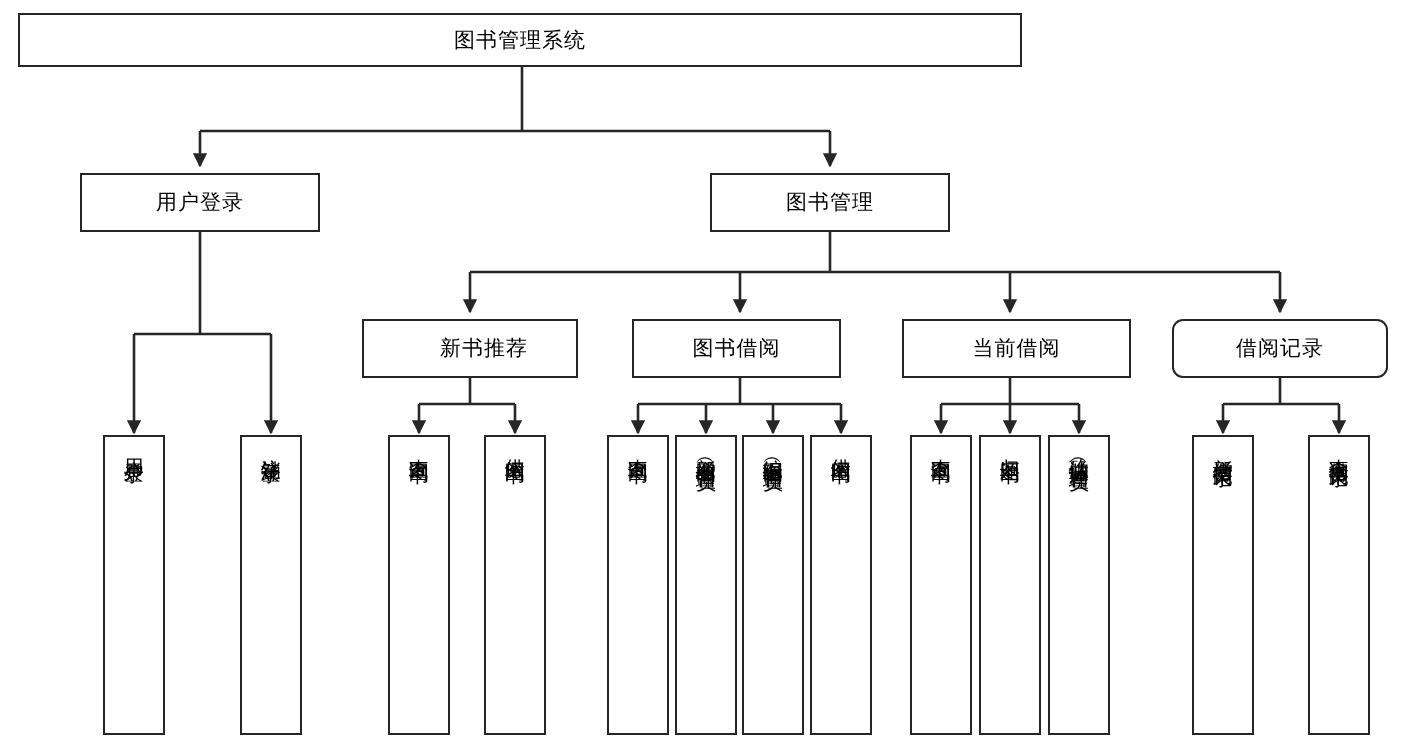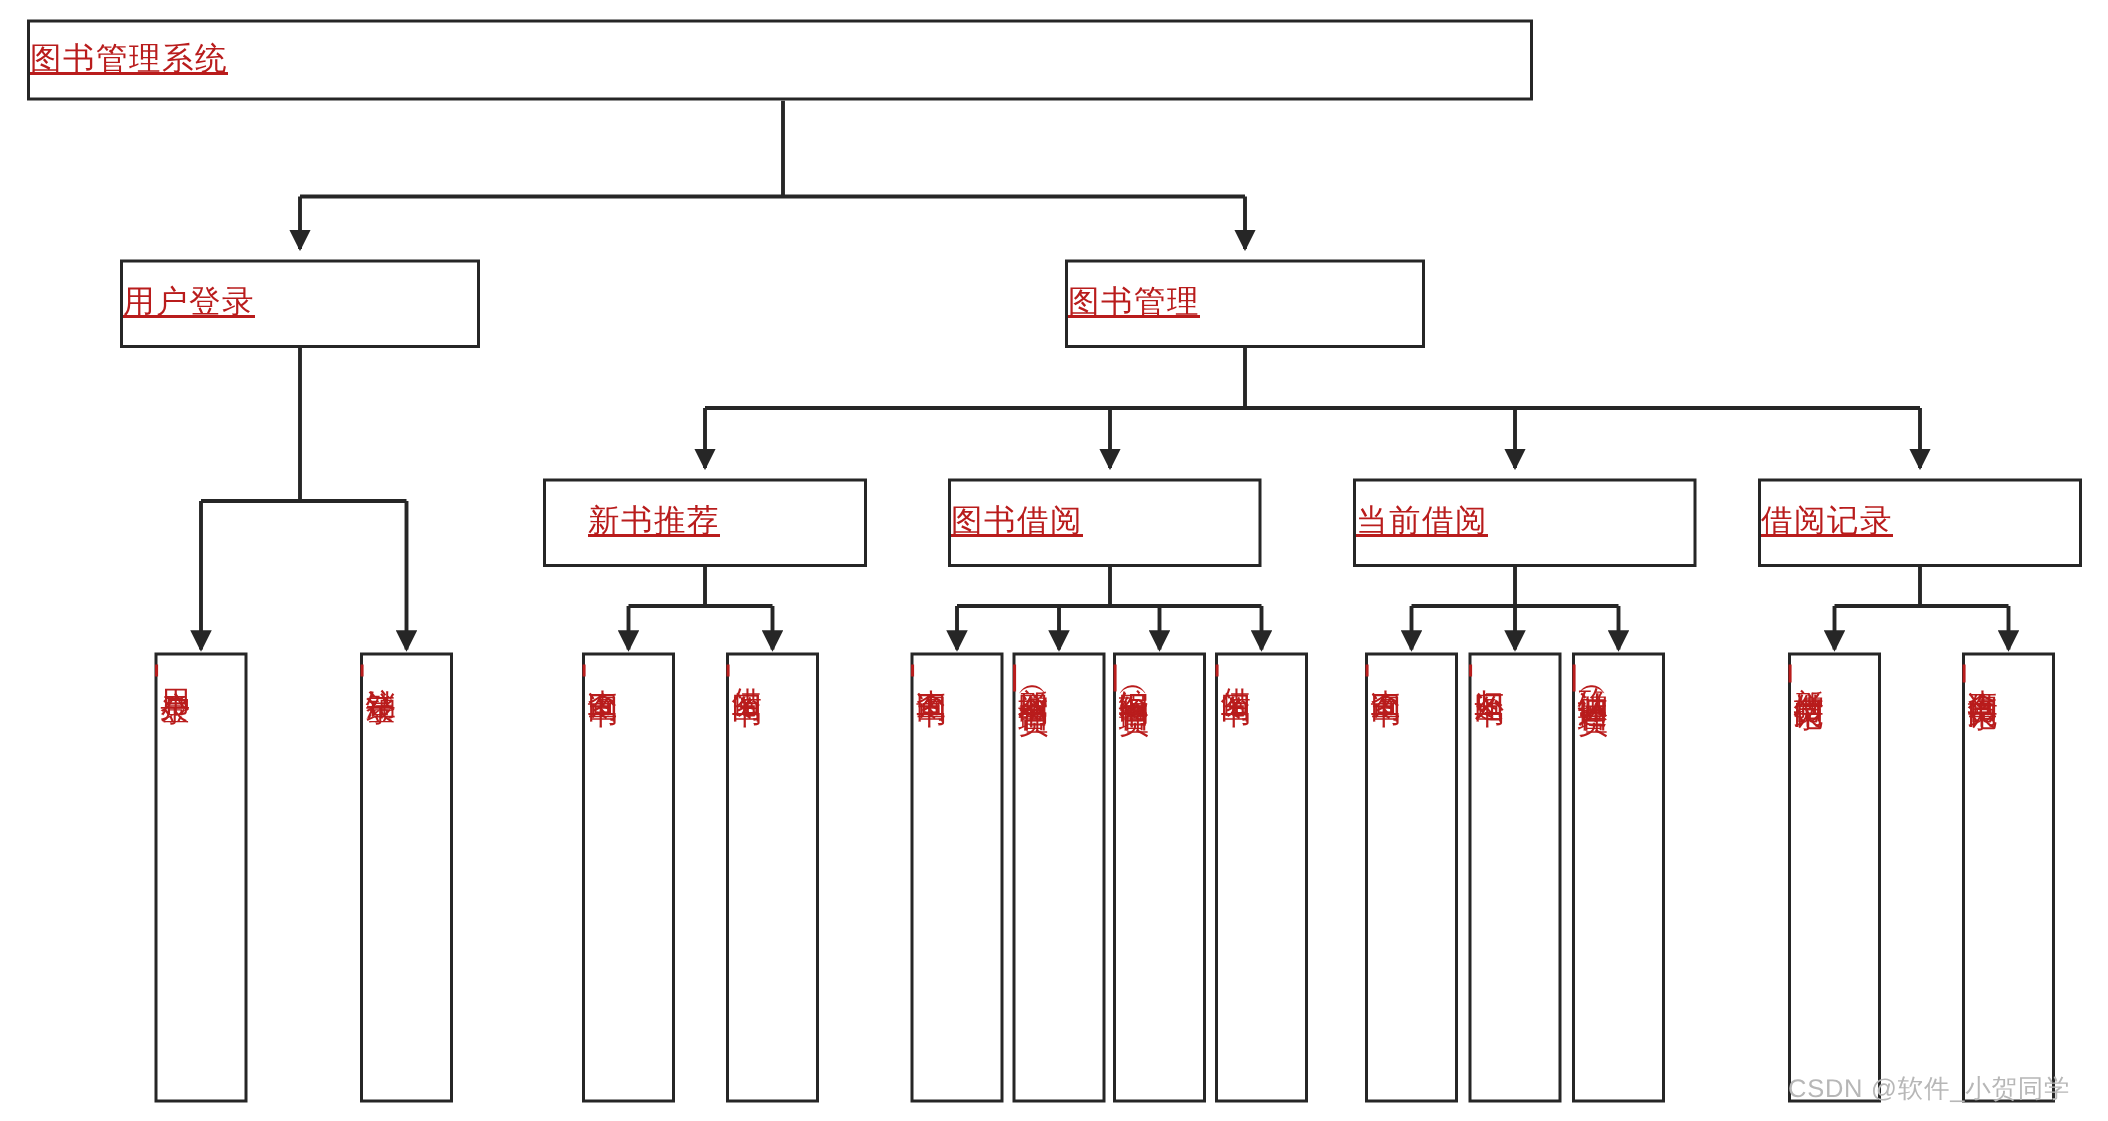--- a/index.html
+++ b/index.html
@@ -24,24 +24,23 @@
     width: 1405px;
     height: 747px;
   }
   .node {
     position: absolute;
     box-sizing: border-box;
     background: #ffffff;
     border: 2px solid #262626;
     display: flex;
     align-items: center;
-    justify-content: flex-start;
-    color: #b91c1c;
+    justify-content: center;
+    color: #000000;
     z-index: 2;
-    text-decoration: underline;
   }
   .node-label {
     font-size: 21px;
     line-height: 1.18;
     letter-spacing: 1px;
     white-space: nowrap;
   }
   .node.vertical {
     align-items: flex-start;
     padding-top: 6px;
@@ -134,21 +133,21 @@
 
   <div class="node" style="left:362px; top:319px; width:216px; height:59px;padding-left:28px;">
     <span class="node-label">新书推荐</span>
   </div>
   <div class="node" style="left:632px; top:319px; width:209px; height:59px;">
     <span class="node-label">图书借阅</span>
   </div>
   <div class="node" style="left:902px; top:319px; width:229px; height:59px;">
     <span class="node-label">当前借阅</span>
   </div>
-  <div class="node" style="left:1172px; top:319px; width:216px; height:59px;">
+  <div class="node" style="left:1172px; top:319px; width:216px; height:59px;border-radius:11px;">
     <span class="node-label">借阅记录</span>
   </div>
 
   <div class="node vertical" style="left:103px; top:435px; width:62px; height:300px;">
     <span class="node-label">用户登录</span>
   </div>
   <div class="node vertical" style="left:240px; top:435px; width:62px; height:300px;">
     <span class="node-label">注销登录</span>
   </div>
 
@@ -182,15 +181,14 @@
     <span class="node-label">确认归还（管理员）</span>
   </div>
 
   <div class="node vertical" style="left:1192px; top:435px; width:62px; height:300px;">
     <span class="node-label">新增借阅记录</span>
   </div>
   <div class="node vertical" style="left:1308px; top:435px; width:62px; height:300px;">
     <span class="node-label">查询借阅记录</span>
   </div>
 
-  <div class="watermark">CSDN @软件_小贺同学</div>
 
 </div>
 
 </body></html>

